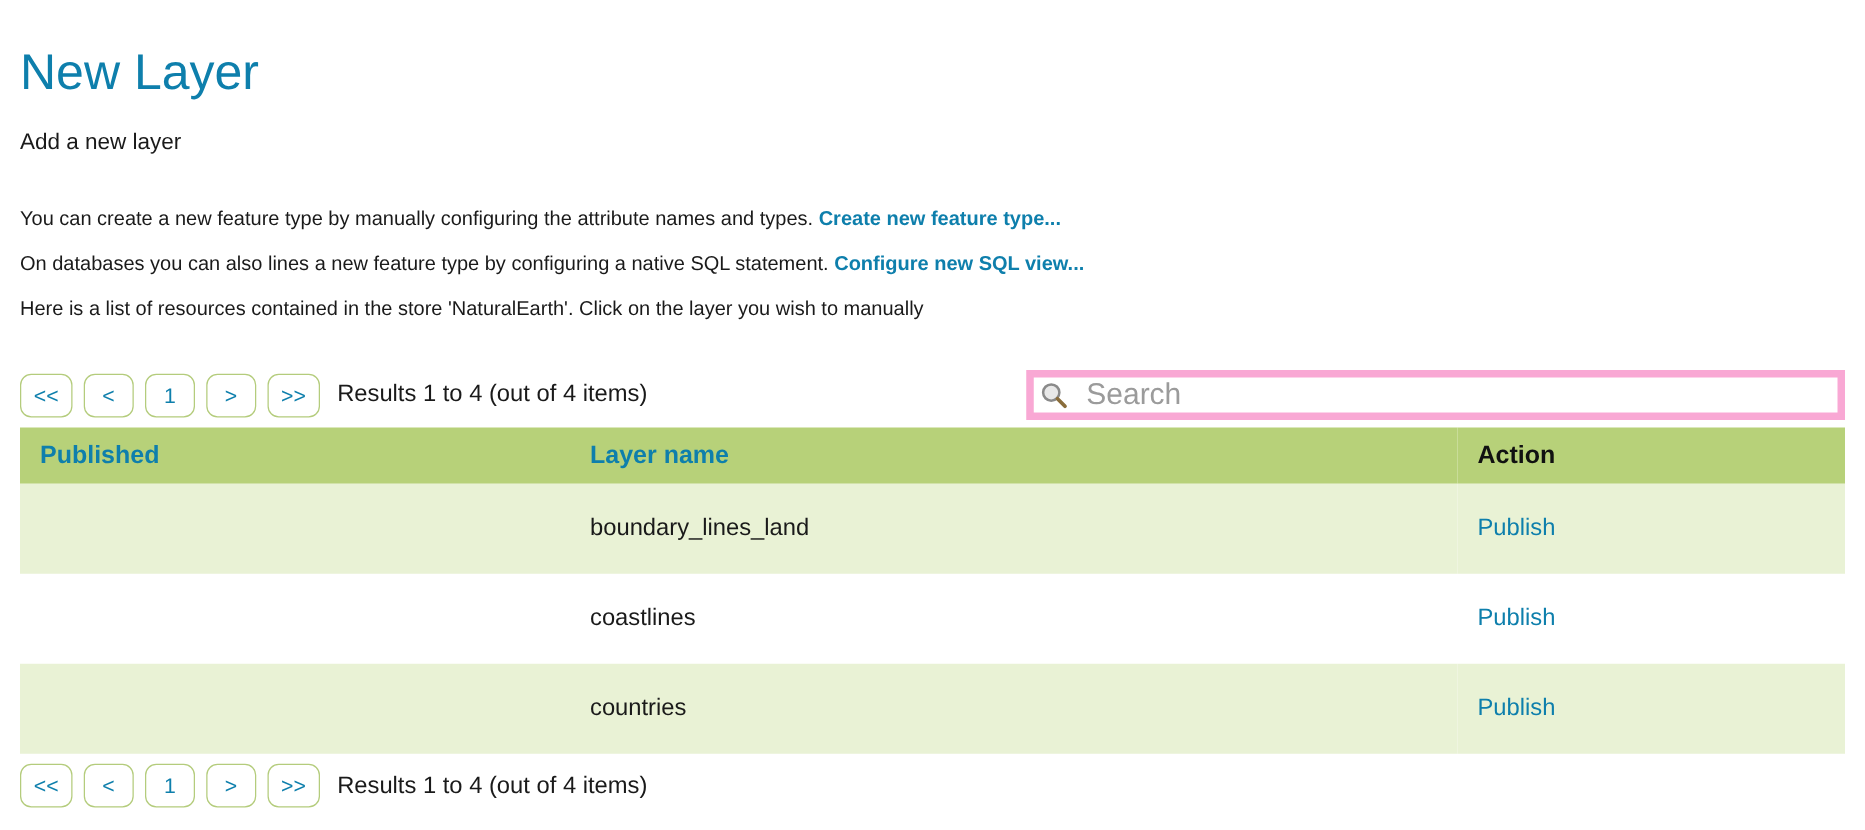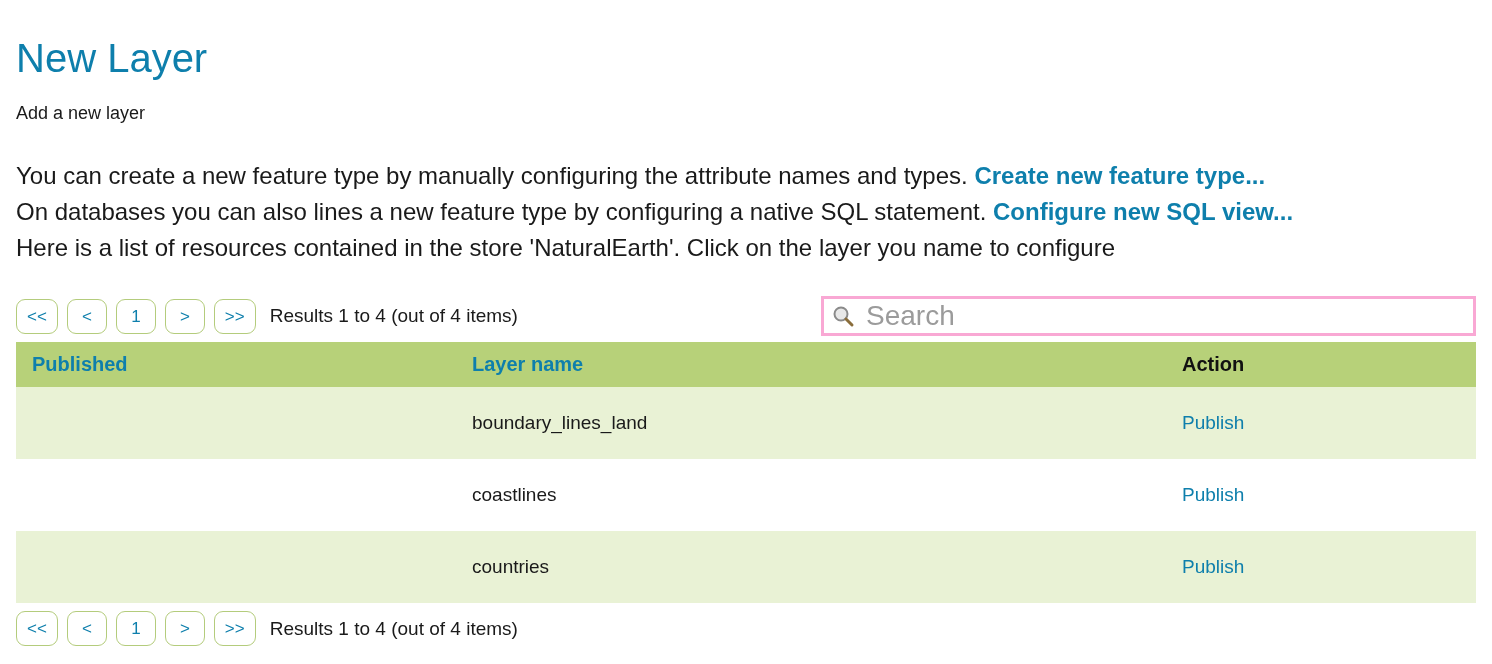--- a/index.html
+++ b/index.html
@@ -10,35 +10,35 @@
     --pager-border:#b4cc7c;
   }
   *{box-sizing:border-box;}
   html,body{margin:0;padding:0;background:#ffffff;color:#1a1a1a;
     font-family:"Liberation Sans","DejaVu Sans",sans-serif;}
   .container{width:1492px;min-height:664px;padding:12px 16px 10px 16px;margin-top:16px;}
 
   h1.page-title{color:var(--heading);font-size:40px;font-weight:500;
     margin:8px 0 22px 0;letter-spacing:0;}
   .subtitle{font-size:18px;margin:0 0 34px 0;}
-  .intro{font-size:24px;line-height:36px;margin:0 0 30px 0;}
+  .intro{font-size:16px;line-height:36px;margin:0 0 30px 0;}
   .intro a.strong-link{color:var(--link);font-weight:bold;text-decoration:none;}
 
   .toolbar{display:flex;align-items:center;margin:0 0 6px 0;}
   .toolbar.bottom{margin-top:8px;}
   .pager{display:flex;gap:9px;align-items:center;}
   .pager-btn{min-width:40px;height:35px;padding:0 10px;background:#ffffff;
     border:1px solid var(--pager-border);border-radius:9px;color:var(--link);
     font-size:17px;font-family:inherit;cursor:pointer;line-height:1;}
   .results-text{font-size:19px;margin-left:14px;color:#1a1a1a;}
   .toolbar-spacer{flex:1;}
 
   .search-box{position:relative;width:655px;}
-  .search-box input{width:100%;height:40px;border:3px solid #f9a8d4;
-    padding:0 12px 0 42px;font-size:28px;font-family:inherit;color:#333;}
+  .search-box input{width:100%;height:40px;border:6px solid #f9a8d4;
+    padding:0 12px 0 42px;font-size:24px;font-family:inherit;color:#333;}
   .search-box input::placeholder{color:#9b9b9b;}
   .search-icon{position:absolute;left:10px;top:8px;width:24px;height:24px;}
 
   table.layers-table{width:100%;border-collapse:collapse;font-size:19px;}
   table.layers-table thead th{background:var(--table-header-bg);text-align:left;
     padding:11px 16px;font-size:20px;font-weight:bold;}
   th a.sort-link{color:var(--link);text-decoration:none;font-weight:bold;}
   th .plain-header{color:#111;}
   td{padding:25px 16px;}
   tr.alt{background:var(--row-alt-bg);}
@@ -56,21 +56,21 @@
   <p class="subtitle">Add a new layer</p>
 
   <div class="intro">
     <div class="intro-line">
       <span>You can create a new feature type by manually configuring the attribute names and types. </span><a href="#" class="strong-link">Create new feature type...</a>
     </div>
     <div class="intro-line">
       <span>On databases you can also lines a new feature type by configuring a native SQL statement. </span><a href="#" class="strong-link">Configure new SQL view...</a>
     </div>
     <div class="intro-line">
-      <span>Here is a list of resources contained in the store 'NaturalEarth'. Click on the layer you name to configure</span>
+      <span>Here is a list of resources contained in the store 'NaturalEarth'. Click on the layer you wish to manually</span>
     </div>
   </div>
 
   <div class="toolbar top">
     <div class="pager">
       <button class="pager-btn">&lt;&lt;</button>
       <button class="pager-btn">&lt;</button>
       <button class="pager-btn">1</button>
       <button class="pager-btn">&gt;</button>
       <button class="pager-btn">&gt;&gt;</button>

